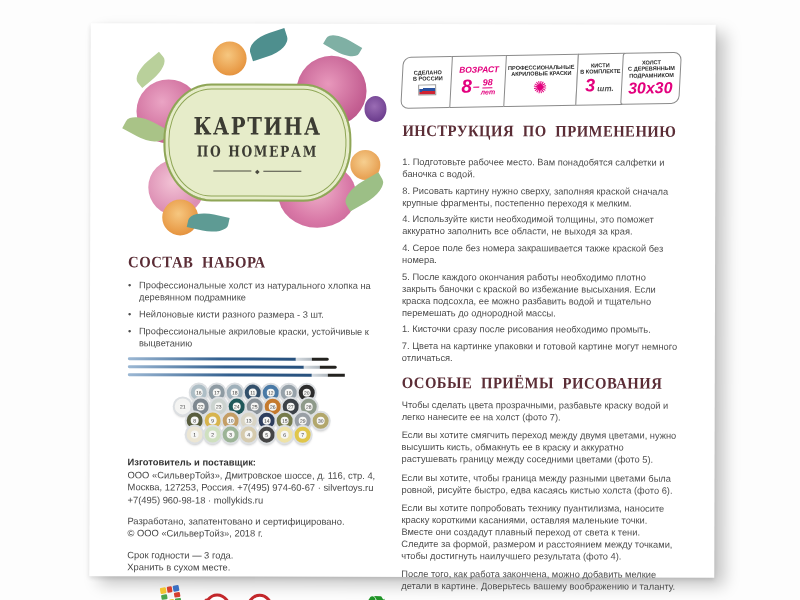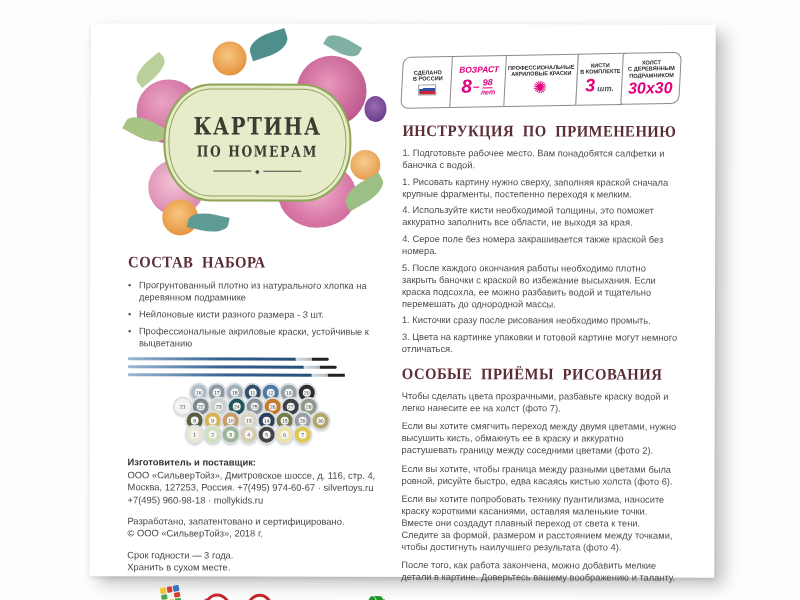--- a/index.html
+++ b/index.html
@@ -101,21 +101,21 @@
   .age-stack .n98 { font-size:9px; border-bottom:1px solid #e3007e; }
   .age-stack .let { font-size:7px; }
   .splat { font-size:17px; color:#e3007e; line-height:1; margin-top:2px; transform:skewX(4deg) rotate(-12deg); }
   .cnt { display:flex; align-items:baseline; gap:2px; margin-top:1px; }
   .cnt .n3 { font-size:18px; }
   .cnt .sht { font-size:8px; font-style:italic; font-weight:bold; color:#555; }
   .size30 { font-size:16px; margin-top:1px; letter-spacing:0; }
   .bw1{width:52px;} .bw2{width:57px;} .bw3{width:74px;} .bw4{width:48px;} .bw5{width:60px;}
 
   .instr-h { margin-top:16px; }
-  .instr { margin-top:7px; }
+  .instr { margin-top:16px; }
   .instr p, .tech p { font-size:9.3px; line-height:1.3; color:#4c4c4c; margin-bottom:4.5px; }
   .tech-h { margin-top:10px; }
   .tech { margin-top:7px; }
   .tech p { margin-bottom:6px; }
 </style>
 </head>
 <body>
 
 <div class="stage">
   <div class="card">
@@ -146,21 +146,21 @@
             <span class="ln"></span>
             <span class="dt">◆</span>
             <span class="ln"></span>
           </div>
         </div>
       </div>
 
       <div class="h-maroon kit-h">СОСТАВ НАБОРА</div>
       <ul class="kit-list">
 
-      <li>Прогрунтованный плотно из натурального хлопка на деревянном подрамнике</li>
+      <li>Профессиональные холст из натурального хлопка на деревянном подрамнике</li>
           <li>Нейлоновые кисти разного размера - 3 шт.</li>
           <li>Профессиональные акриловые краски, устойчивые к выцветанию</li>
         </ul>
 
       <div class="brushes">
         <div class="brush b1">
             <span class="handle"></span>
             <span class="ferrule"></span>
             <span class="tip"></span>
           </div>
@@ -371,33 +371,33 @@
 С ДЕРЕВЯННЫМ
 ПОДРАМНИКОМ</div>
           <div class="mag size30">30х30</div>
         </div>
       </div>
 
       <div class="h-maroon instr-h">ИНСТРУКЦИЯ ПО ПРИМЕНЕНИЮ</div>
       <div class="instr">
 
       <p>1. Подготовьте рабочее место. Вам понадобятся салфетки и баночка с водой.</p>
-          <p>1. Рисовать картину нужно сверху, заполняя краской сначала крупные фрагменты, постепенно переходя к мелким.</p>
+          <p>8. Рисовать картину нужно сверху, заполняя краской сначала крупные фрагменты, постепенно переходя к мелким.</p>
           <p>4. Используйте кисти необходимой толщины, это поможет аккуратно заполнить все области, не выходя за края.</p>
           <p>4. Серое поле без номера закрашивается также краской без номера.</p>
           <p>5. После каждого окончания работы необходимо плотно закрыть баночки с краской во избежание высыхания. Если краска подсохла, ее можно разбавить водой и тщательно перемешать до однородной массы.</p>
           <p>1. Кисточки сразу после рисования необходимо промыть.</p>
-          <p>3. Цвета на картинке упаковки и готовой картине могут немного отличаться.</p>
+          <p>7. Цвета на картинке упаковки и готовой картине могут немного отличаться.</p>
         </div>
 
       <div class="h-maroon tech-h">ОСОБЫЕ ПРИЁМЫ РИСОВАНИЯ</div>
       <div class="tech">
 
       <p>Чтобы сделать цвета прозрачными, разбавьте краску водой и легко нанесите ее на холст (фото 7).</p>
-          <p>Если вы хотите смягчить переход между двумя цветами, нужно высушить кисть, обмакнуть ее в краску и аккуратно растушевать границу между соседними цветами (фото 2).</p>
+          <p>Если вы хотите смягчить переход между двумя цветами, нужно высушить кисть, обмакнуть ее в краску и аккуратно растушевать границу между соседними цветами (фото 5).</p>
           <p>Если вы хотите, чтобы граница между разными цветами была ровной, рисуйте быстро, едва касаясь кистью холста (фото 6).</p>
           <p>Если вы хотите попробовать технику пуантилизма, наносите краску короткими касаниями, оставляя маленькие точки. Вместе они создадут плавный переход от света к тени. Следите за формой, размером и расстоянием между точками, чтобы достигнуть наилучшего результата (фото 4).</p>
           <p>После того, как работа закончена, можно добавить мелкие детали в картине. Доверьтесь вашему воображению и таланту.</p>
         </div>
 
     </div>
 
   </div>
 </div>
 

